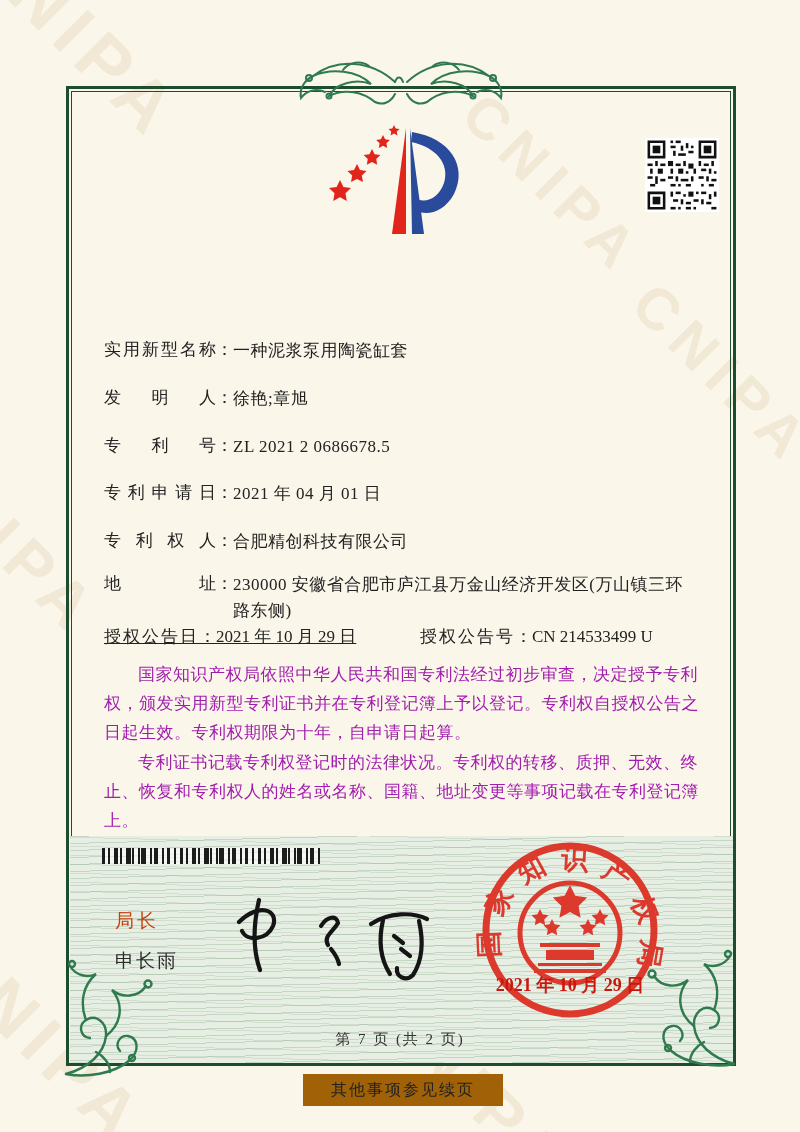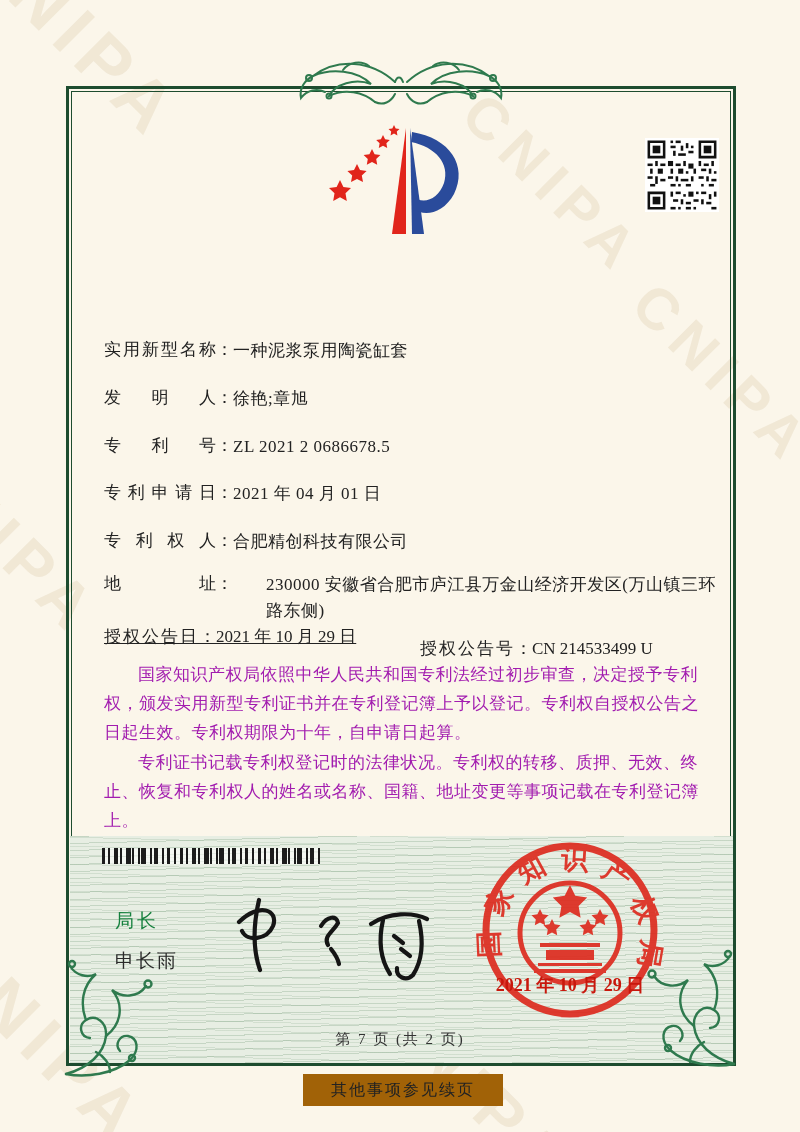--- a/index.html
+++ b/index.html
@@ -17,41 +17,41 @@
 
   .logo { position:absolute; left:322px; top:122px; }
   .qr { position:absolute; left:645px; top:138px; }
 
   .title { position:absolute; left:0; top:240px; width:800px; text-align:center; font-size:40px; font-weight:bold; color:#1c1c1c; letter-spacing:9px; }
 
   .field { position:absolute; left:104px; font-size:17px; color:#222; }
   .field .lbl { display:inline-block; width:112px; text-align:justify; text-align-last:justify; vertical-align:top; }
   .field .colon { vertical-align:top; }
   .field .val { display:inline-block; vertical-align:top; max-width:470px; line-height:1.55; letter-spacing:0.5px; }
-  .field2 { position:absolute; left:420px; font-size:17px; color:#222;margin-top:12px; }
+  .field2 { position:absolute; left:420px; font-size:17px; color:#222; }
 
   .body-par { position:absolute; left:104px; top:660px; width:600px; font-size:17px; line-height:1.72; color:#a21caf; }
   .body-par p { text-indent:2em; letter-spacing:0.5px; }
 
   
   .band { position:absolute; left:70px; top:836px; width:663px; height:227px;
     background-color:#e7eee3;
     background-image:
       repeating-linear-gradient(178.5deg, rgba(110,150,115,0.28) 0 1px, rgba(0,0,0,0) 1px 7px),
       repeating-linear-gradient(181.5deg, rgba(110,150,115,0.18) 0 1px, rgba(0,0,0,0) 1px 9px);
   }
 
   .barcode { position:absolute; left:102px; top:848px; width:218px; height:16px;
     background-color:rgba(255,255,255,0.55);
     background-image:
       repeating-linear-gradient(90deg,#1c1c1c 0 2px, rgba(0,0,0,0) 2px 6px),
       repeating-linear-gradient(90deg,#1c1c1c 0 3px, rgba(0,0,0,0) 3px 13px);
   }
 
-  .sig-title { position:absolute; left:115px; top:908px; font-size:19px; color:#15803d; letter-spacing:3px; }
+  .sig-title { position:absolute; left:115px; top:908px; font-size:19px; color:#c2410c; letter-spacing:3px; }
   .sig-name  { position:absolute; left:115px; top:948px; font-size:19px; color:#2a2a2a; letter-spacing:2px; }
   .signature { position:absolute; left:225px; top:888px; }
 
   .seal { position:absolute; left:468px; top:833px; }
 
   .page-info { position:absolute; left:0; top:1030px; width:800px; text-align:center; font-size:15px; color:#333; letter-spacing:2px; }
 
   .cont-note { position:absolute; left:303px; top:1074px; width:200px; height:32px; background:#a16207; text-align:center; line-height:32px; font-size:16px; color:#222; letter-spacing:2px; }
 
   .ornament { position:absolute; pointer-events:none; }
@@ -226,21 +226,21 @@
   <div class="field" style="top:434px;">
     <span class="lbl">专利号</span><span class="colon">：</span><span class="val">ZL 2021 2 0686678.5</span>
   </div>
   <div class="field" style="top:481px;">
     <span class="lbl">专利申请日</span><span class="colon">：</span><span class="val">2021 年 04 月 01 日</span>
   </div>
   <div class="field" style="top:529px;">
     <span class="lbl">专利权人</span><span class="colon">：</span><span class="val">合肥精创科技有限公司</span>
   </div>
   <div class="field" style="top:572px;">
-    <span class="lbl">地址</span><span class="colon">：</span><span class="val" style="width:460px;margin-left:33px;">230000 安徽省合肥市庐江县万金山经济开发区(万山镇三环路东侧)</span>
+    <span class="lbl">地址</span><span class="colon">：</span><span class="val" style="width:460px;">230000 安徽省合肥市庐江县万金山经济开发区(万山镇三环路东侧)</span>
   </div>
   <div class="field" style="top:625px;text-decoration:underline;">
     <span style="letter-spacing:2px;">授权公告日</span><span>：</span><span>2021 年 10 月 29 日</span>
   </div>
   <div class="field2" style="top:625px;">
     <span style="letter-spacing:2px;">授权公告号</span><span>：</span><span>CN 214533499 U</span>
   </div>
 
   <div class="body-par">
     <p>国家知识产权局依照中华人民共和国专利法经过初步审查，决定授予专利权，颁发实用新型专利证书并在专利登记簿上予以登记。专利权自授权公告之日起生效。专利权期限为十年，自申请日起算。</p>

